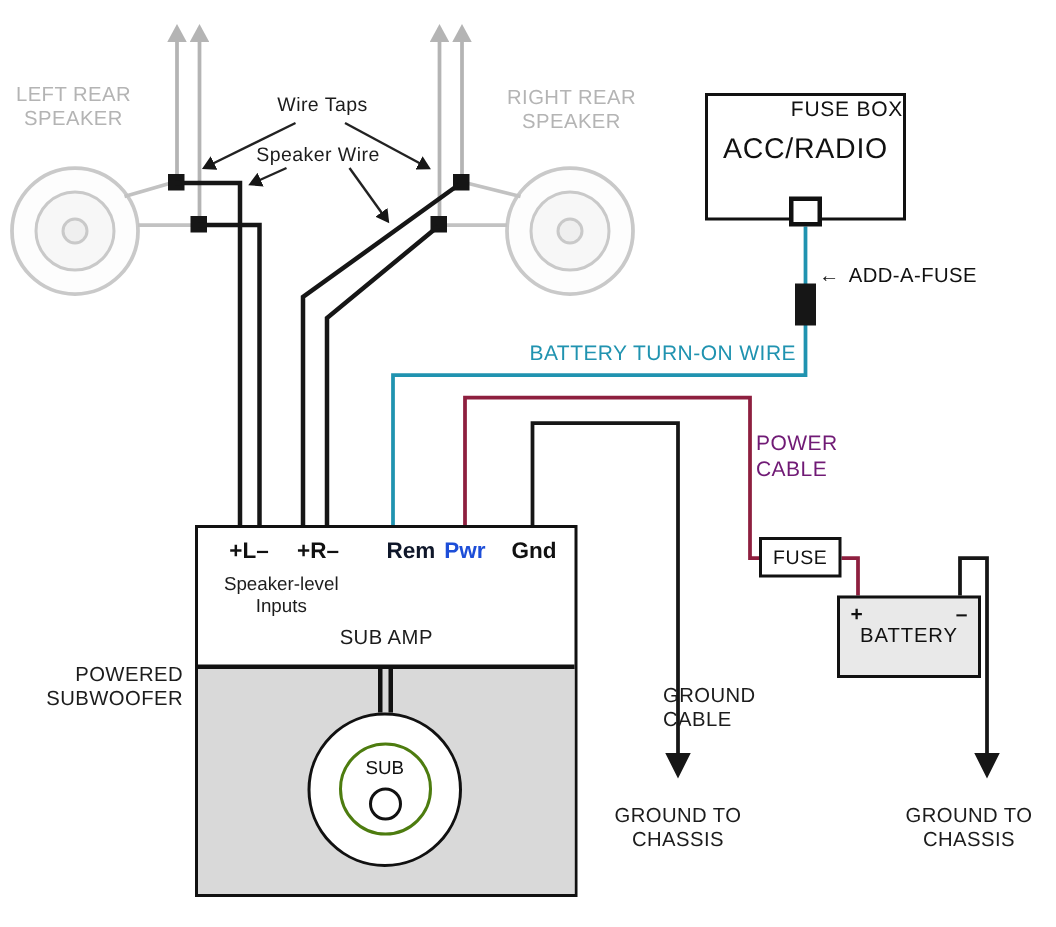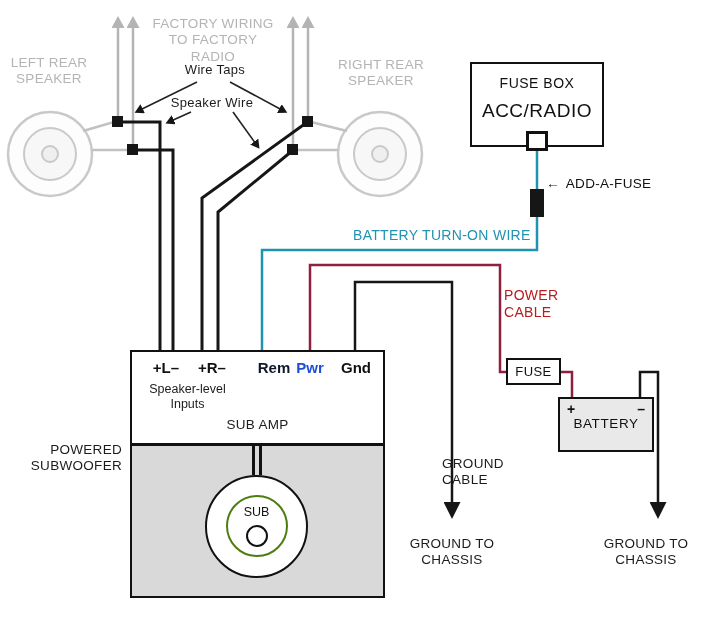--- a/index.html
+++ b/index.html
@@ -6,24 +6,24 @@
   .canvas{
     position:relative;width:704px;height:618px;background:#ffffff;overflow:hidden;
     font-family:"Liberation Sans",sans-serif;
   }
   .canvas svg{position:absolute;left:0;top:0;}
   .lbl{position:absolute;font-size:13.5px;line-height:1.22;color:#1c1c1c;letter-spacing:.3px;}
   .center{text-align:center;}
   .right{text-align:right;}
   .gray{color:#b4b4b4;}
   .teal{color:#2093b0;}
-  .maroon{color:#b91c1c;}
+  .maroon{color:#701a75;}
   .nowrap{white-space:nowrap;}
   .box{position:absolute;border:2.5px solid #111;background:#fff;box-sizing:content-box;}
-  .fb-title{margin-top:11px;text-align:center;font-size:14px;letter-spacing:.5px;color:#111;}
+  .fb-title{text-align:right;font-size:14px;letter-spacing:.5px;color:#111;}
   .fb-circuit{margin-top:9px;text-align:center;font-size:19px;letter-spacing:.5px;color:#111;}
   .acc-square{position:absolute;left:526px;top:131px;width:16px;height:14px;border:3px solid #111;background:#fff;}
   .addfuse-row{display:flex;align-items:center;gap:6px;font-size:13.5px;color:#111;}
   .fuse-small{position:absolute;left:506px;top:358px;width:51px;height:23px;border:2.5px solid #111;background:#fff;
     text-align:center;line-height:23px;font-size:13px;letter-spacing:.4px;color:#111;}
   .battery{left:558px;top:397px;width:92px;height:51px;background:#e9e9e9;}
   .bat-sign{position:absolute;top:2px;font-size:14px;font-weight:700;color:#111;}
   .bat-label{position:absolute;left:0;top:17px;width:100%;text-align:center;font-size:13.5px;letter-spacing:.6px;color:#111;}
   .amp{left:130px;top:350px;width:251px;height:244px;background:#fff;}
   .term{position:absolute;top:7px;width:40px;text-align:center;font-size:15px;font-weight:700;color:#111;}
@@ -111,21 +111,20 @@
       <path d="M230 82 L282 110" marker-end="url(#mSmall)"></path>
       <path d="M191 112 L171 121" marker-end="url(#mSmall)"></path>
       <path d="M233 112 L256 144" marker-end="url(#mSmall)"></path>
     </g>
   </svg>
 
   <div class="lbl gray center" style="left:0;top:55px;width:98px">LEFT REAR SPEAKER</div>
 
   <div class="lbl gray center" style="left:332px;top:57px;width:98px">RIGHT REAR SPEAKER</div>
 
-  <div class="lbl gray center" style="left:149px;top:16px;width:128px">FACTORY WIRING TO FACTORY RADIO</div>
 
   <div class="lbl center" style="left:170px;top:62px;width:90px;font-size:13px">Wire Taps</div>
 
   <div class="lbl center" style="left:166px;top:95px;width:92px;font-size:13px">Speaker Wire</div>
 
   <div class="box" style="left:470px;top:62px;width:130px;height:81px">
     <div class="fb-title">FUSE BOX</div>
     <div class="fb-circuit">ACC/RADIO</div>
   </div>
   <div class="acc-square"></div>

